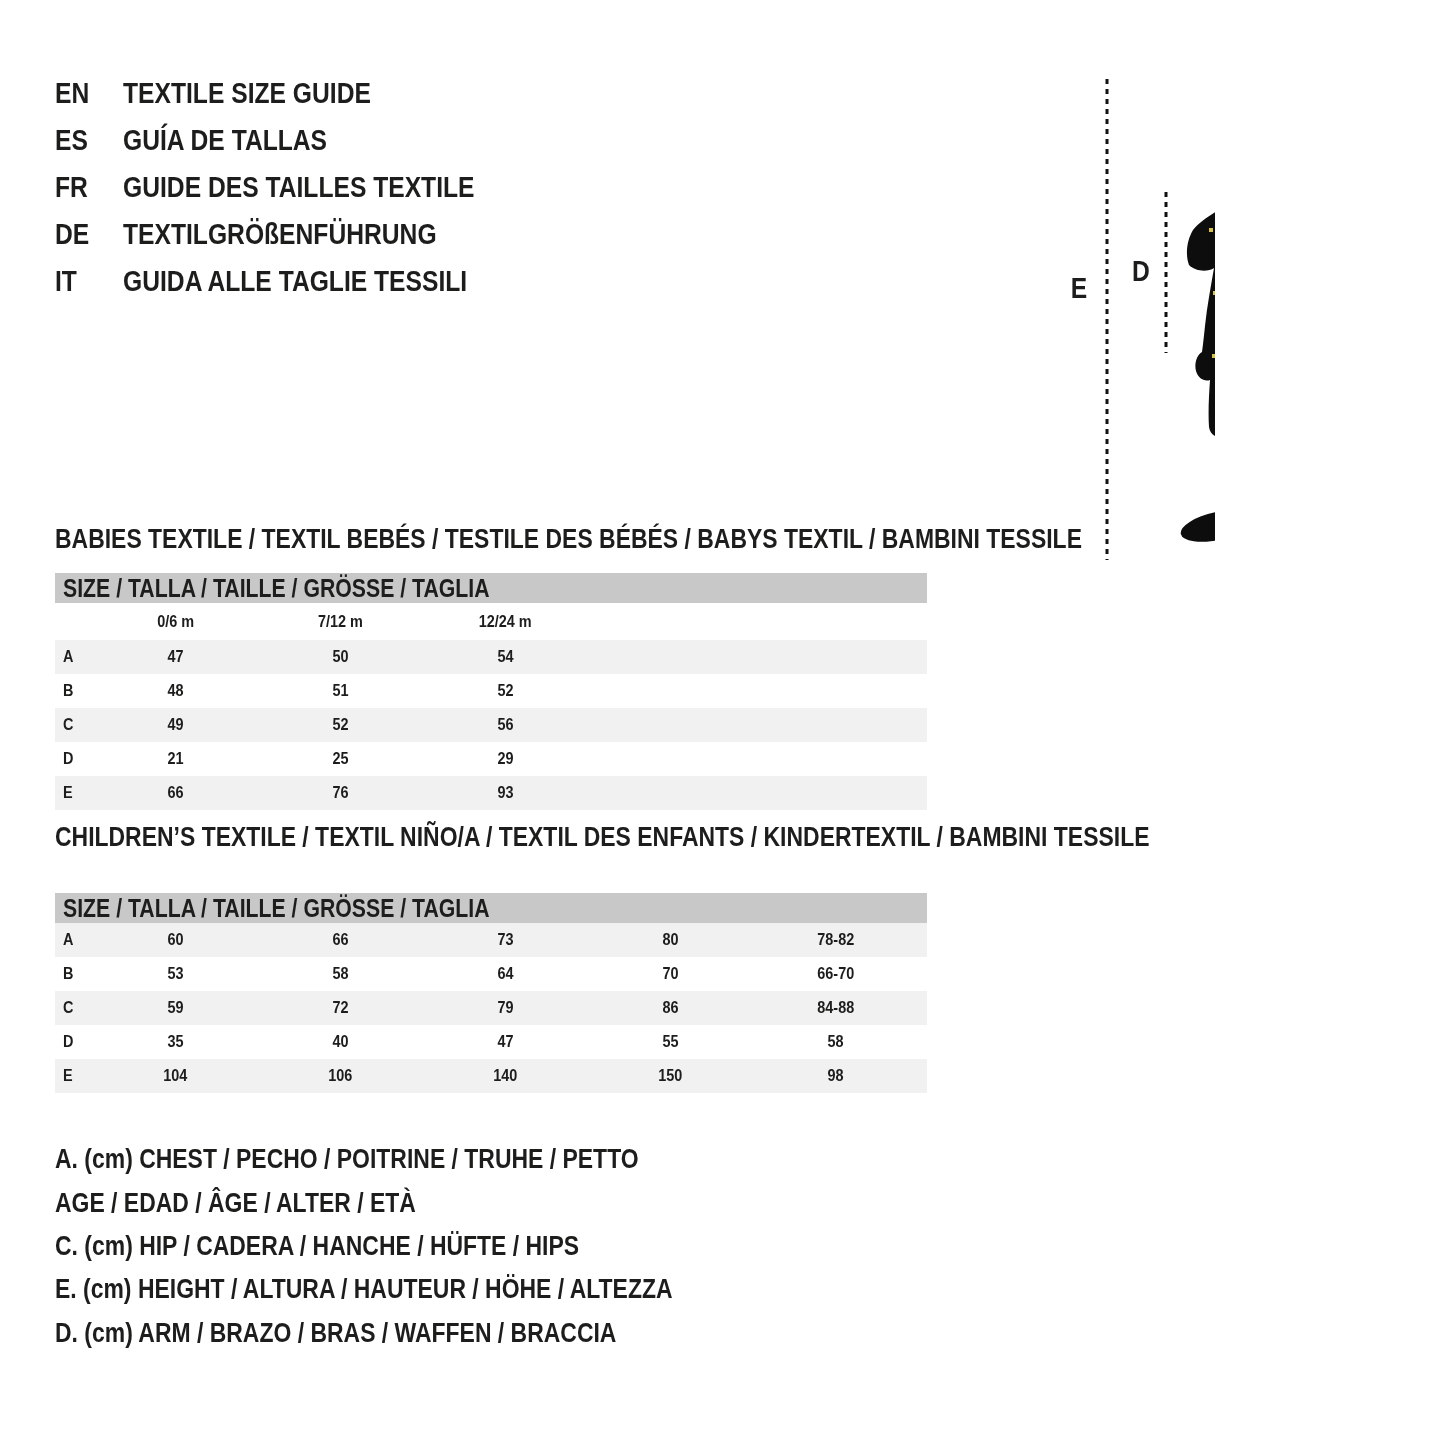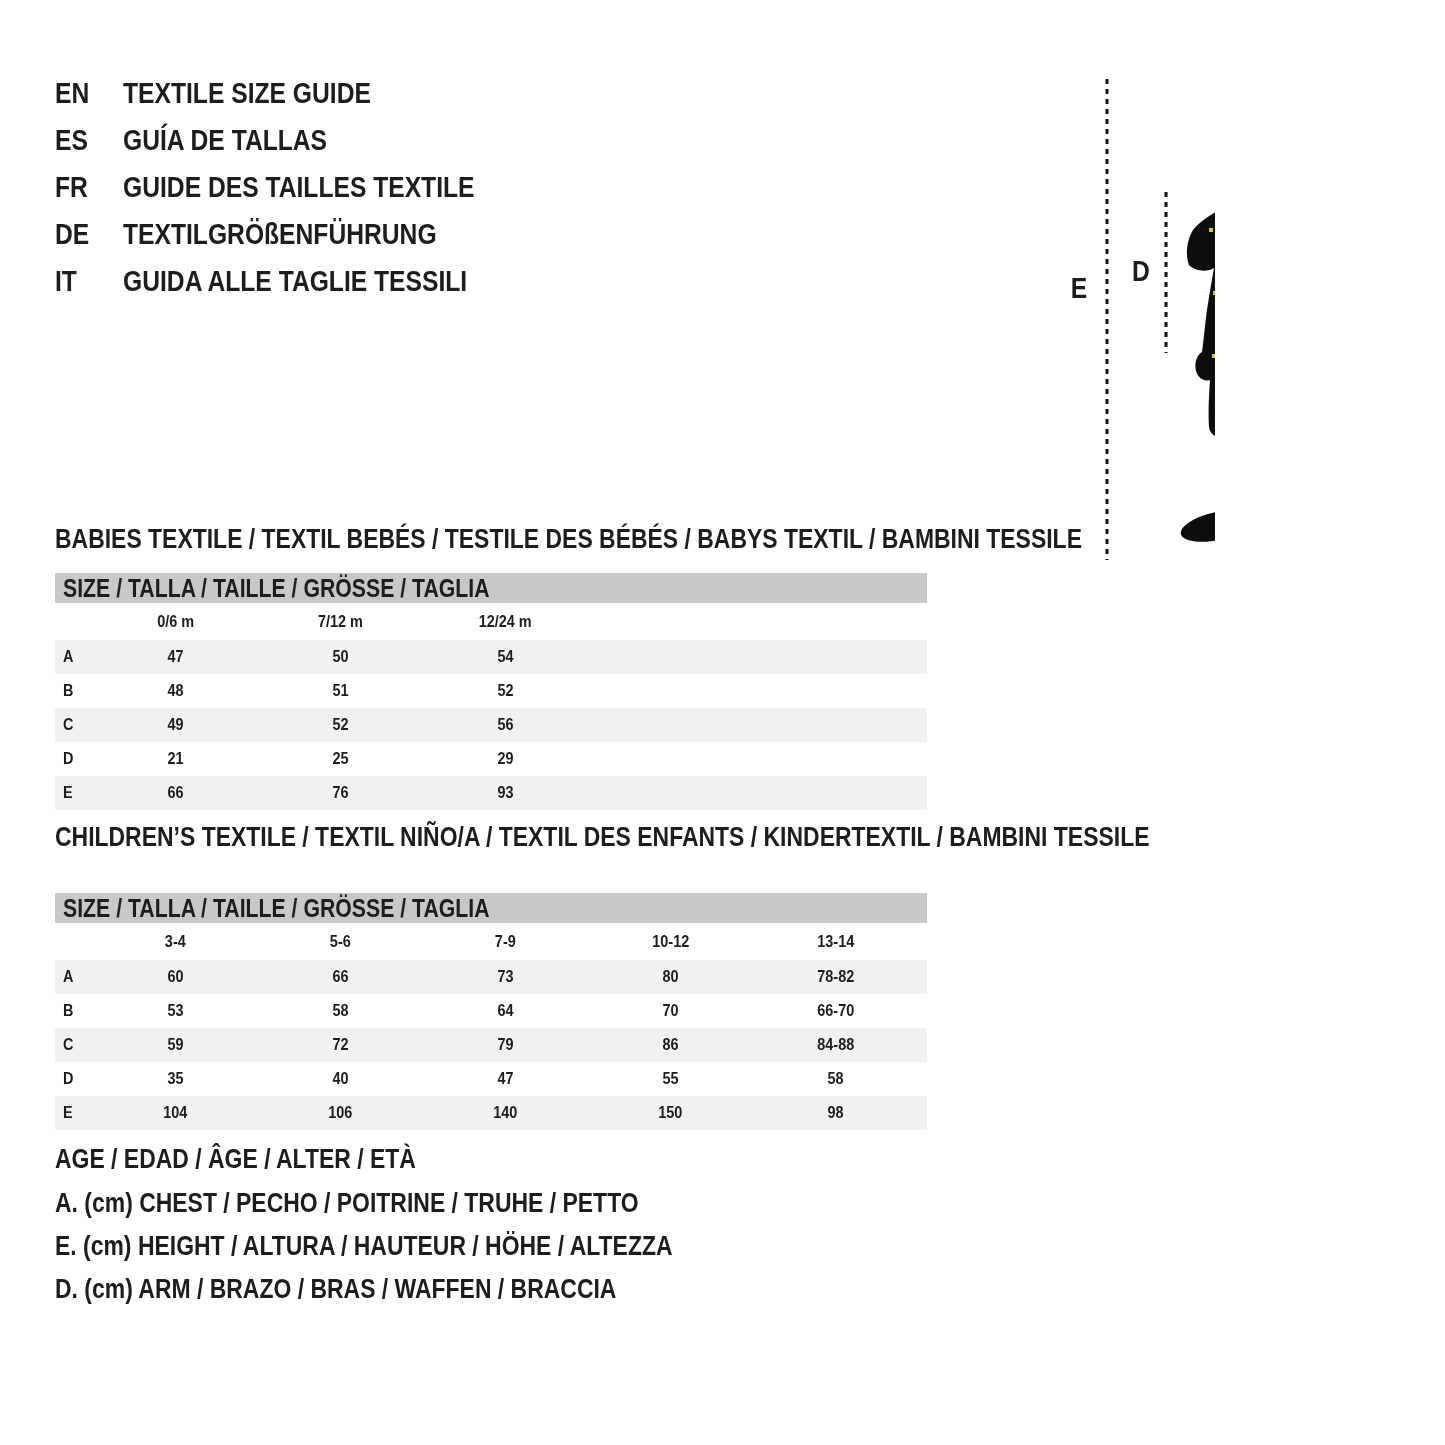--- a/index.html
+++ b/index.html
@@ -260,38 +260,20 @@
   </div>
 
   <div class="section-title" style="top:774px">
     <i class="cond">CHILDREN’S TEXTILE / TEXTIL NIÑO/A / TEXTIL DES ENFANTS / KINDERTEXTIL / BAMBINI TESSILE</i>
   </div>
 
   <div class="tbl" style="top:853px">
     <div class="tbl-bar">
       <i class="cond">SIZE / TALLA / TAILLE / GRÖSSE / TAGLIA</i>
     </div>
-    <div class="tbl-row sizes">
-      <span class="cell label"></span>
-      <span class="cell">
-          <i class="cond center">3-4</i>
-        </span>
-      <span class="cell">
-          <i class="cond center">5-6</i>
-        </span>
-      <span class="cell">
-          <i class="cond center">7-9</i>
-        </span>
-      <span class="cell">
-          <i class="cond center">10-12</i>
-        </span>
-      <span class="cell">
-          <i class="cond center">13-14</i>
-        </span>
-    </div>
     <div class="tbl-row stripe">
       <span class="cell label">
           <i class="cond">A</i>
         </span>
       <span class="cell">
           <i class="cond center">60</i>
         </span>
       <span class="cell">
           <i class="cond center">66</i>
         </span>
@@ -382,24 +364,27 @@
           <i class="cond center">150</i>
         </span>
       <span class="cell">
           <i class="cond center">98</i>
         </span>
     </div>
   </div>
 
   <div class="legend">
     <div class="legend-line">
+        <i class="cond">A. (cm) CHEST / PECHO / POITRINE / TRUHE / PETTO</i>
+      </div>
+    <div class="legend-line">
         <i class="cond">AGE / EDAD / ÂGE / ALTER / ETÀ</i>
       </div>
     <div class="legend-line">
-        <i class="cond">A. (cm) CHEST / PECHO / POITRINE / TRUHE / PETTO</i>
+        <i class="cond">C. (cm) HIP / CADERA / HANCHE / HÜFTE / HIPS</i>
       </div>
     <div class="legend-line">
         <i class="cond">E. (cm) HEIGHT / ALTURA / HAUTEUR / HÖHE / ALTEZZA</i>
       </div>
     <div class="legend-line">
         <i class="cond">D. (cm) ARM / BRAZO / BRAS / WAFFEN / BRACCIA</i>
       </div>
   </div>
 
 </div>

